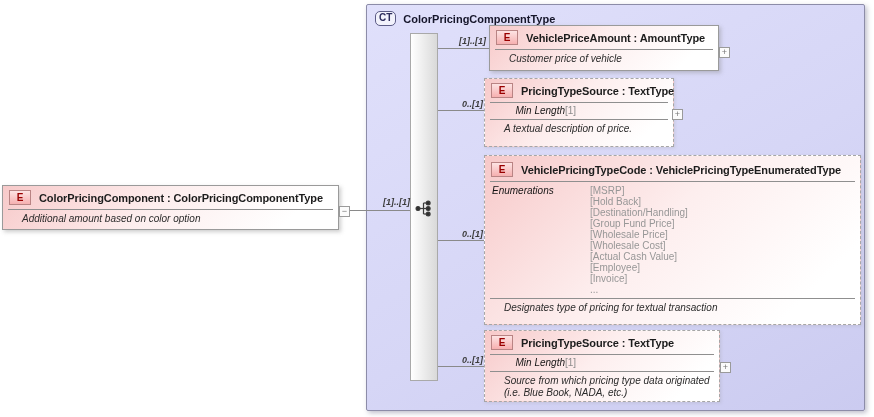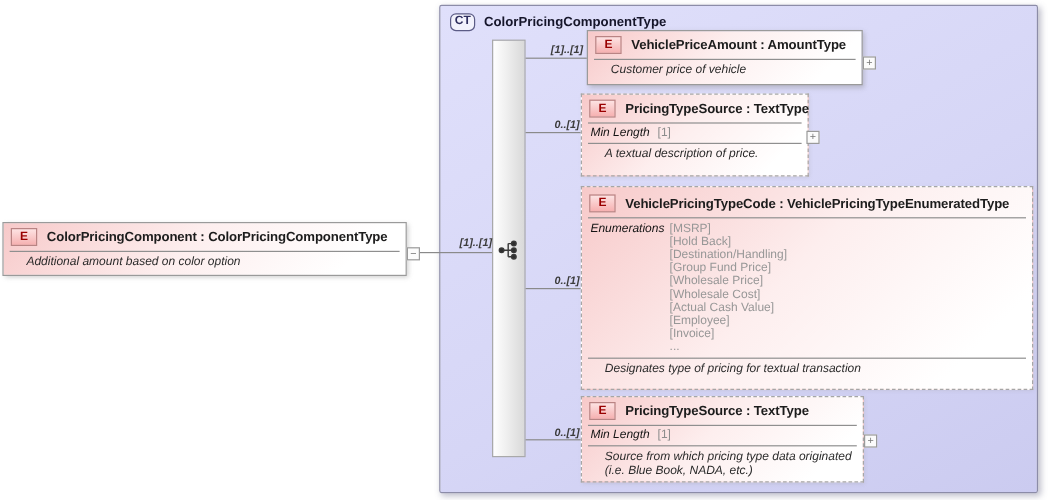--- a/index.html
+++ b/index.html
@@ -19,24 +19,24 @@
   .ebox-header{display:flex;align-items:center;gap:8px;padding:4px 6px 2px 6px;}
   .e-badge{
     width:20px;height:13px;flex:0 0 auto;
     background:linear-gradient(180deg,#fde3e3,#f6b0b0);
     border:1px solid #b98484;color:#990000;
     font-size:10px;font-weight:bold;line-height:13px;text-align:center;
   }
   .box-title{font-weight:bold;font-size:11px;color:#1c1c1c;white-space:nowrap;letter-spacing:-0.1px;text-align:right;}
   .sep{border-top:1px solid #8f8f8f;margin:2px 5px 0 5px;height:0;}
   .annotation{font-style:italic;font-size:10px;color:#2b2b2b;padding:3px 7px 2px 7px;line-height:11.5px;margin-left:12px;}
-  .facet-row{font-size:10px;padding:2px 7px 1px 7px;display:flex;}
+  .facet-row{font-size:10px;padding:2px 7px 1px 24px;display:flex;text-align:right;}
   .facet-label{font-style:italic;color:#141414;display:inline-block;min-width:56px;}
   .facet-value{color:#8d8d8d;}
-  .enum-row{font-size:10px;padding:3px 7px 1px 7px;display:flex;align-items:flex-start;}
+  .enum-row{font-size:10px;padding:3px 7px 1px 7px;display:flex;align-items:flex-start;gap:32px;}
   .enum-label{font-style:italic;color:#141414;display:inline-block;min-width:66px;}
   .enum-list{color:#979797;line-height:11px;}
   .hline{position:absolute;height:1px;background:#8a8a8a;}
   .card{position:absolute;font-size:9px;font-weight:bold;font-style:italic;color:#3c3c3c;white-space:nowrap;text-align:center;}
   .expander{
     position:absolute;width:9px;height:9px;background:#fbfbfb;border:1px solid #9a9a9a;
     font-size:9px;line-height:8px;text-align:center;color:#777;box-sizing:content-box;
     cursor:pointer;
   }
   

